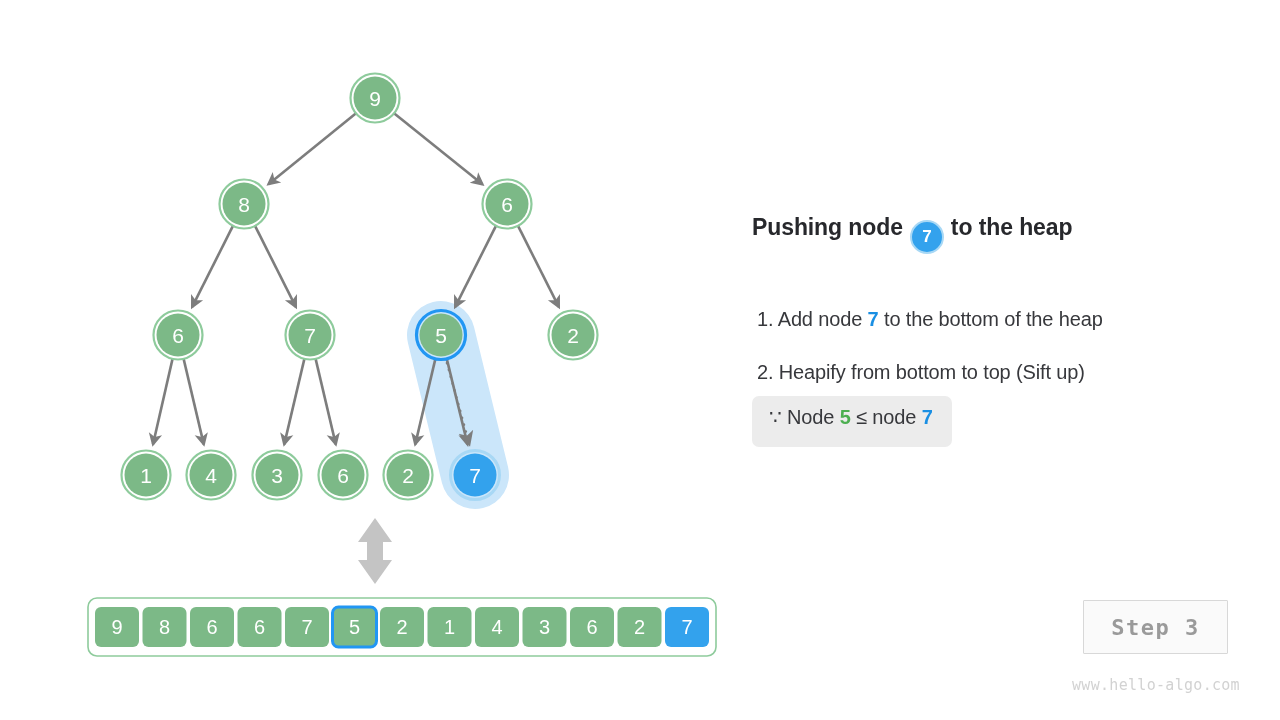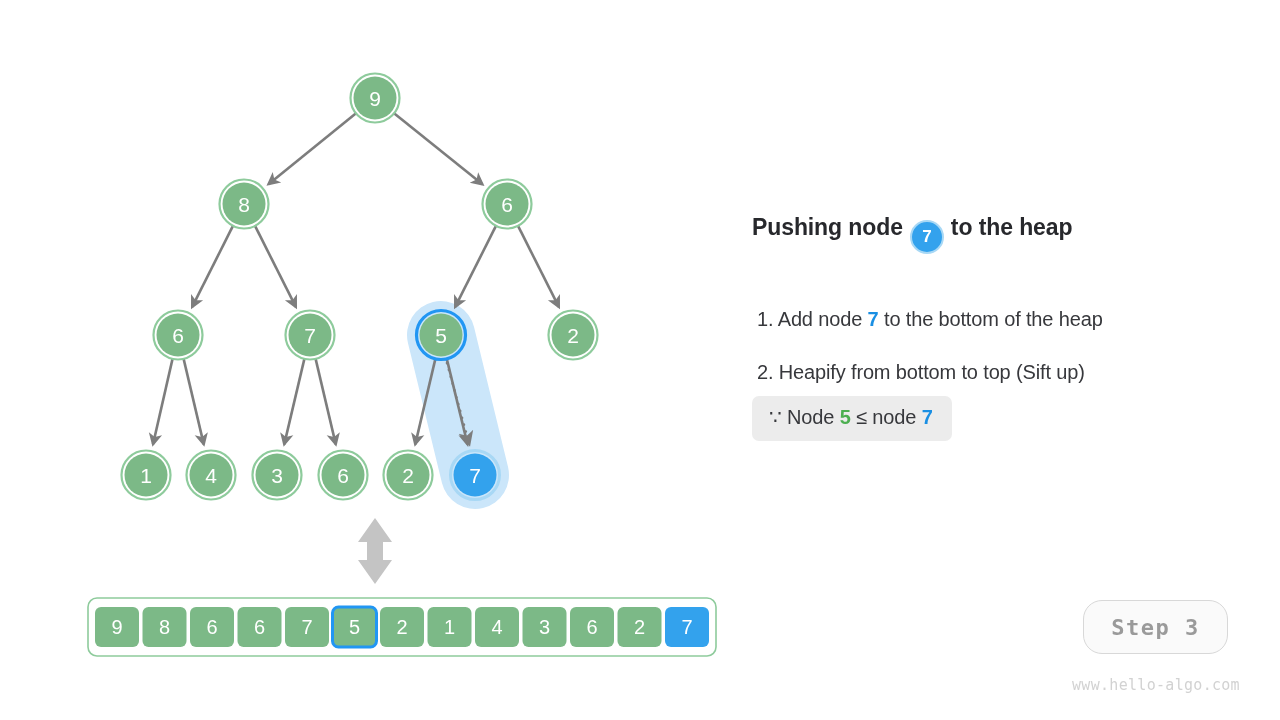--- a/index.html
+++ b/index.html
@@ -77,35 +77,35 @@
   #step-2 { top: 346px; }
   .num-blue { color: #1a8fe3; font-weight: bold; }
   .num-green { color: #4caf50; font-weight: bold; }
 
   #reason-badge {
     position: absolute;
     left: 752px;
     top: 396px;
     background: #ececec;
     border-radius: 7px;
-    padding: 9px 19px 12px 17px;
+    padding: 9px 19px 18px 17px;
     font-size: 20px;
     color: #37383c;
     white-space: nowrap;
     letter-spacing: -0.15px;
   }
 
   #step-chip {
     position: absolute;
     left: 1083px;
     top: 600px;
     width: 145px;
     height: 54px;
     border: 1.5px solid #d8d8d8;
-    border-radius: 19px;
+    border-radius: 1px;
     background: #fafafa;
     color: #9a9a9a;
     font-family: "DejaVu Sans Mono", "Liberation Mono", monospace;
     font-size: 22px;
     font-weight: bold;
     letter-spacing: 1.5px;
     display: flex;
     align-items: center;
     justify-content: center;
     box-sizing: border-box;

